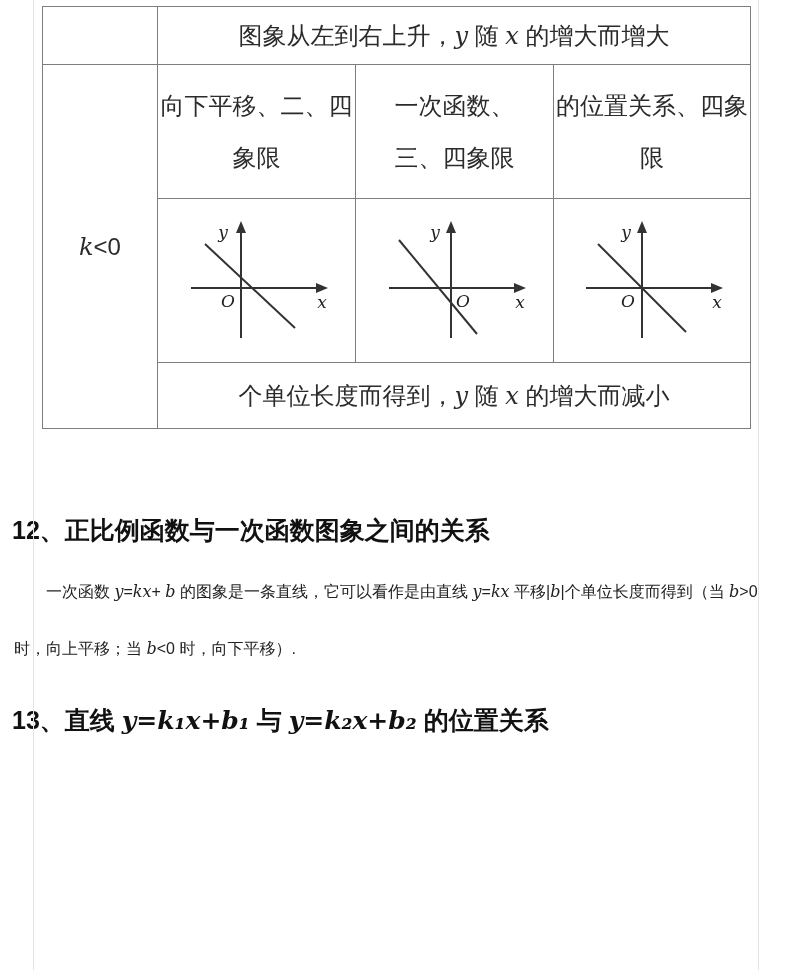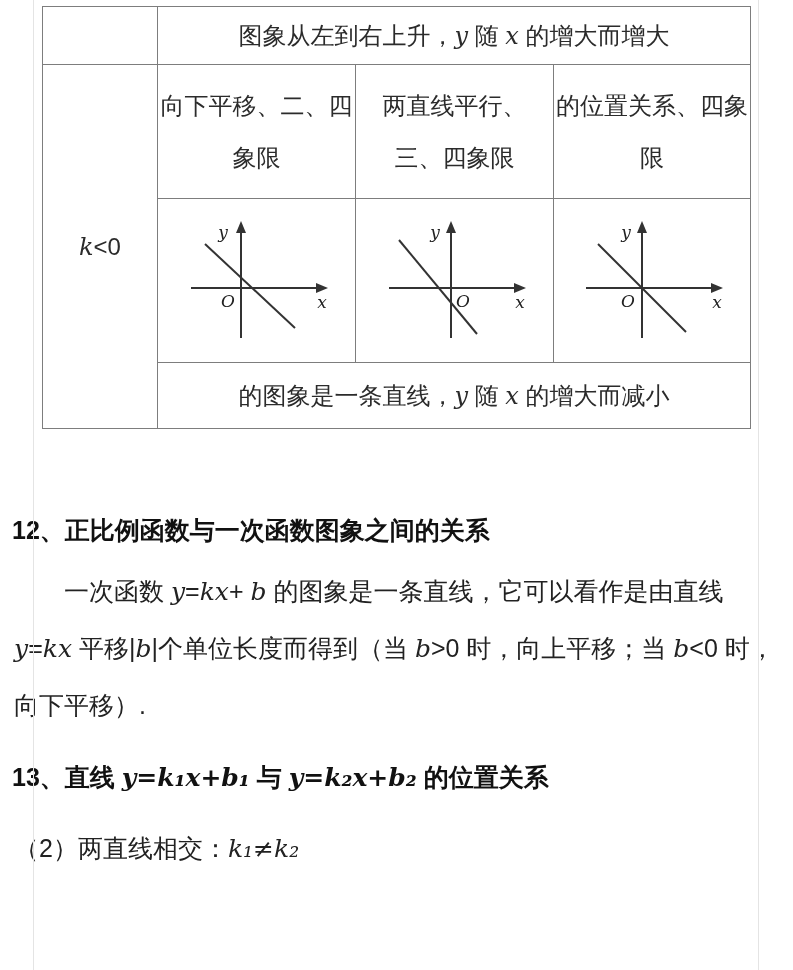--- a/index.html
+++ b/index.html
@@ -63,21 +63,21 @@
 
   h2.section-heading {
     font-size: 25px;
     font-weight: 700;
     color: #111111;
     line-height: 34px;
     margin: 84px 16px 0 12px;
   }
   h2.section-heading-13 { margin-top: 26px; }
   p.body-text {
-    font-size: 25px;
+    font-size: 16px;
     color: #222222;
     margin: 16px 16px 0 14px;
   }
   p.para-12 {
     line-height: 57px;
     text-indent: 2em;
     margin-top: 16px;
   }
   p.item {
     line-height: 34px;
@@ -101,21 +101,21 @@
     </colgroup>
     <tbody>
       <tr class="row-rise">
         <td class="k-empty"></td>
         <td colspan="3"><span>图象从左到右上升，</span><span class="mi">y</span><span> 随 </span><span class="mi">x</span><span> 的增大而增大</span></td>
       </tr>
       <tr class="row-headers">
         <td rowspan="3" class="k-cell"><span class="mi">k</span><span>&lt;0</span></td>
         <td class="col-header">向下平移、二、四
 象限</td>
-        <td class="col-header">两直线平行、
+        <td class="col-header">一次函数、
 三、四象限</td>
         <td class="col-header">的位置关系、四象
 限</td>
       </tr>
       <tr class="row-graphs">
         <td>
           <svg class="graph-svg" width="164" height="130" viewBox="0 0 164 130">
             <line x1="66" y1="122" x2="66" y2="14" stroke="#333" stroke-width="2"></line>
             <polygon points="66,5 61,17 71,17" fill="#333"></polygon>
             <line x1="16" y1="72" x2="142" y2="72" stroke="#333" stroke-width="2"></line>
@@ -145,26 +145,25 @@
             <line x1="16" y1="72" x2="142" y2="72" stroke="#333" stroke-width="2"></line>
             <polygon points="153,72 141,67 141,77" fill="#333"></polygon>
             <line x1="28" y1="28" x2="116" y2="116" stroke="#333" stroke-width="2"></line>
             <text class="svg-lbl" x="56" y="22" text-anchor="middle">y</text>
             <text class="svg-lbl" x="147" y="92" text-anchor="middle">x</text>
             <text class="svg-lbl" x="58" y="91" text-anchor="middle">O</text>
           </svg>
         </td>
       </tr>
       <tr class="row-fall">
-        <td colspan="3"><span>的图象是一条直线，</span><span class="mi">y</span><span> 随 </span><span class="mi">x</span><span> 的增大而减小</span></td>
+        <td colspan="3"><span>个单位长度而得到，</span><span class="mi">y</span><span> 随 </span><span class="mi">x</span><span> 的增大而减小</span></td>
       </tr>
     </tbody>
   </table>
 
   <h2 class="section-heading"><span>12、正比例函数与一次函数图象之间的关系</span></h2>
 
   <p class="body-text para-12"><span>一次函数 </span><span class="mi">y</span><span>=</span><span class="mi">kx</span><span>+ </span><span class="mi">b</span><span> 的图象是一条直线，它可以看作是由直线 </span><span class="mi">y</span><span>=</span><span class="mi">kx</span><span> 平移|</span><span class="mi">b</span><span>|个单位长度而得到（当 </span><span class="mi">b</span><span>&gt;0 时，向上平移；当 </span><span class="mi">b</span><span>&lt;0 时，向下平移）.</span></p>
 
   <h2 class="section-heading section-heading-13"><span>13、直线 </span><span class="mi">y=k₁x+b₁</span><span> 与 </span><span class="mi">y=k₂x+b₂</span><span> 的位置关系</span></h2>
 
 
-  <p class="body-text item"><span>（2）两直线相交：</span><span class="mi">k₁≠k₂</span></p>
 </div>
 
 </body></html>

